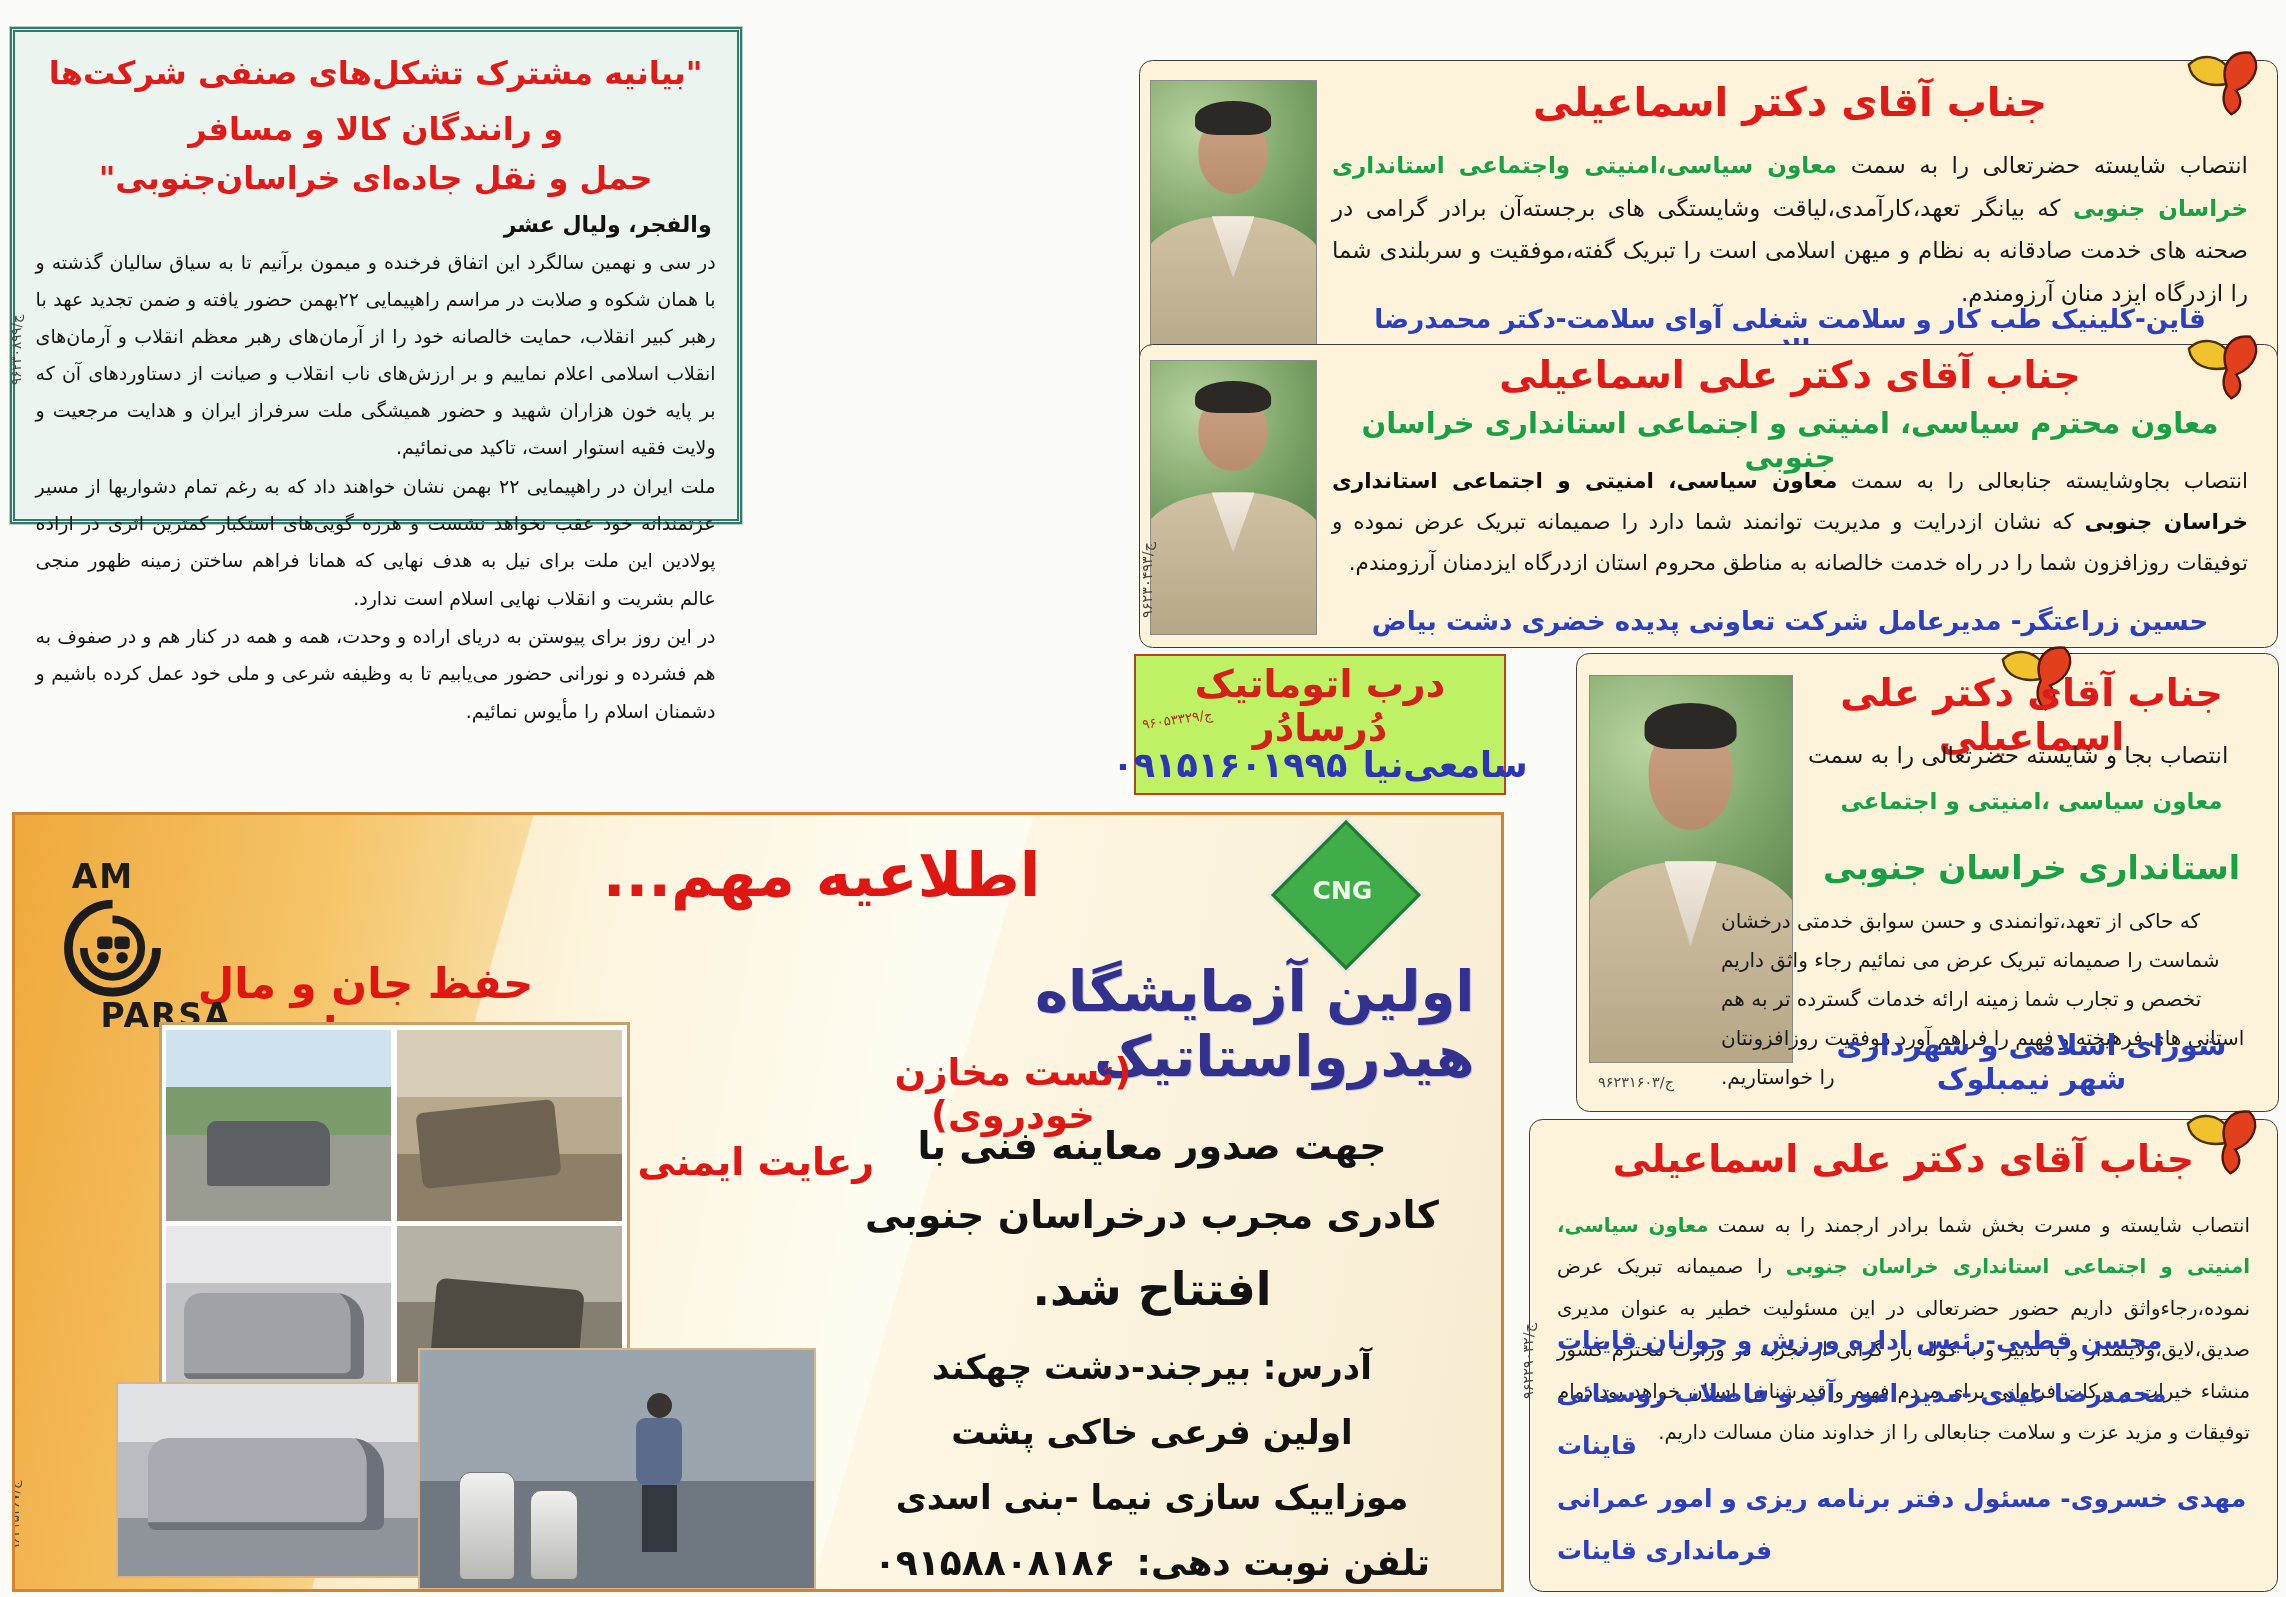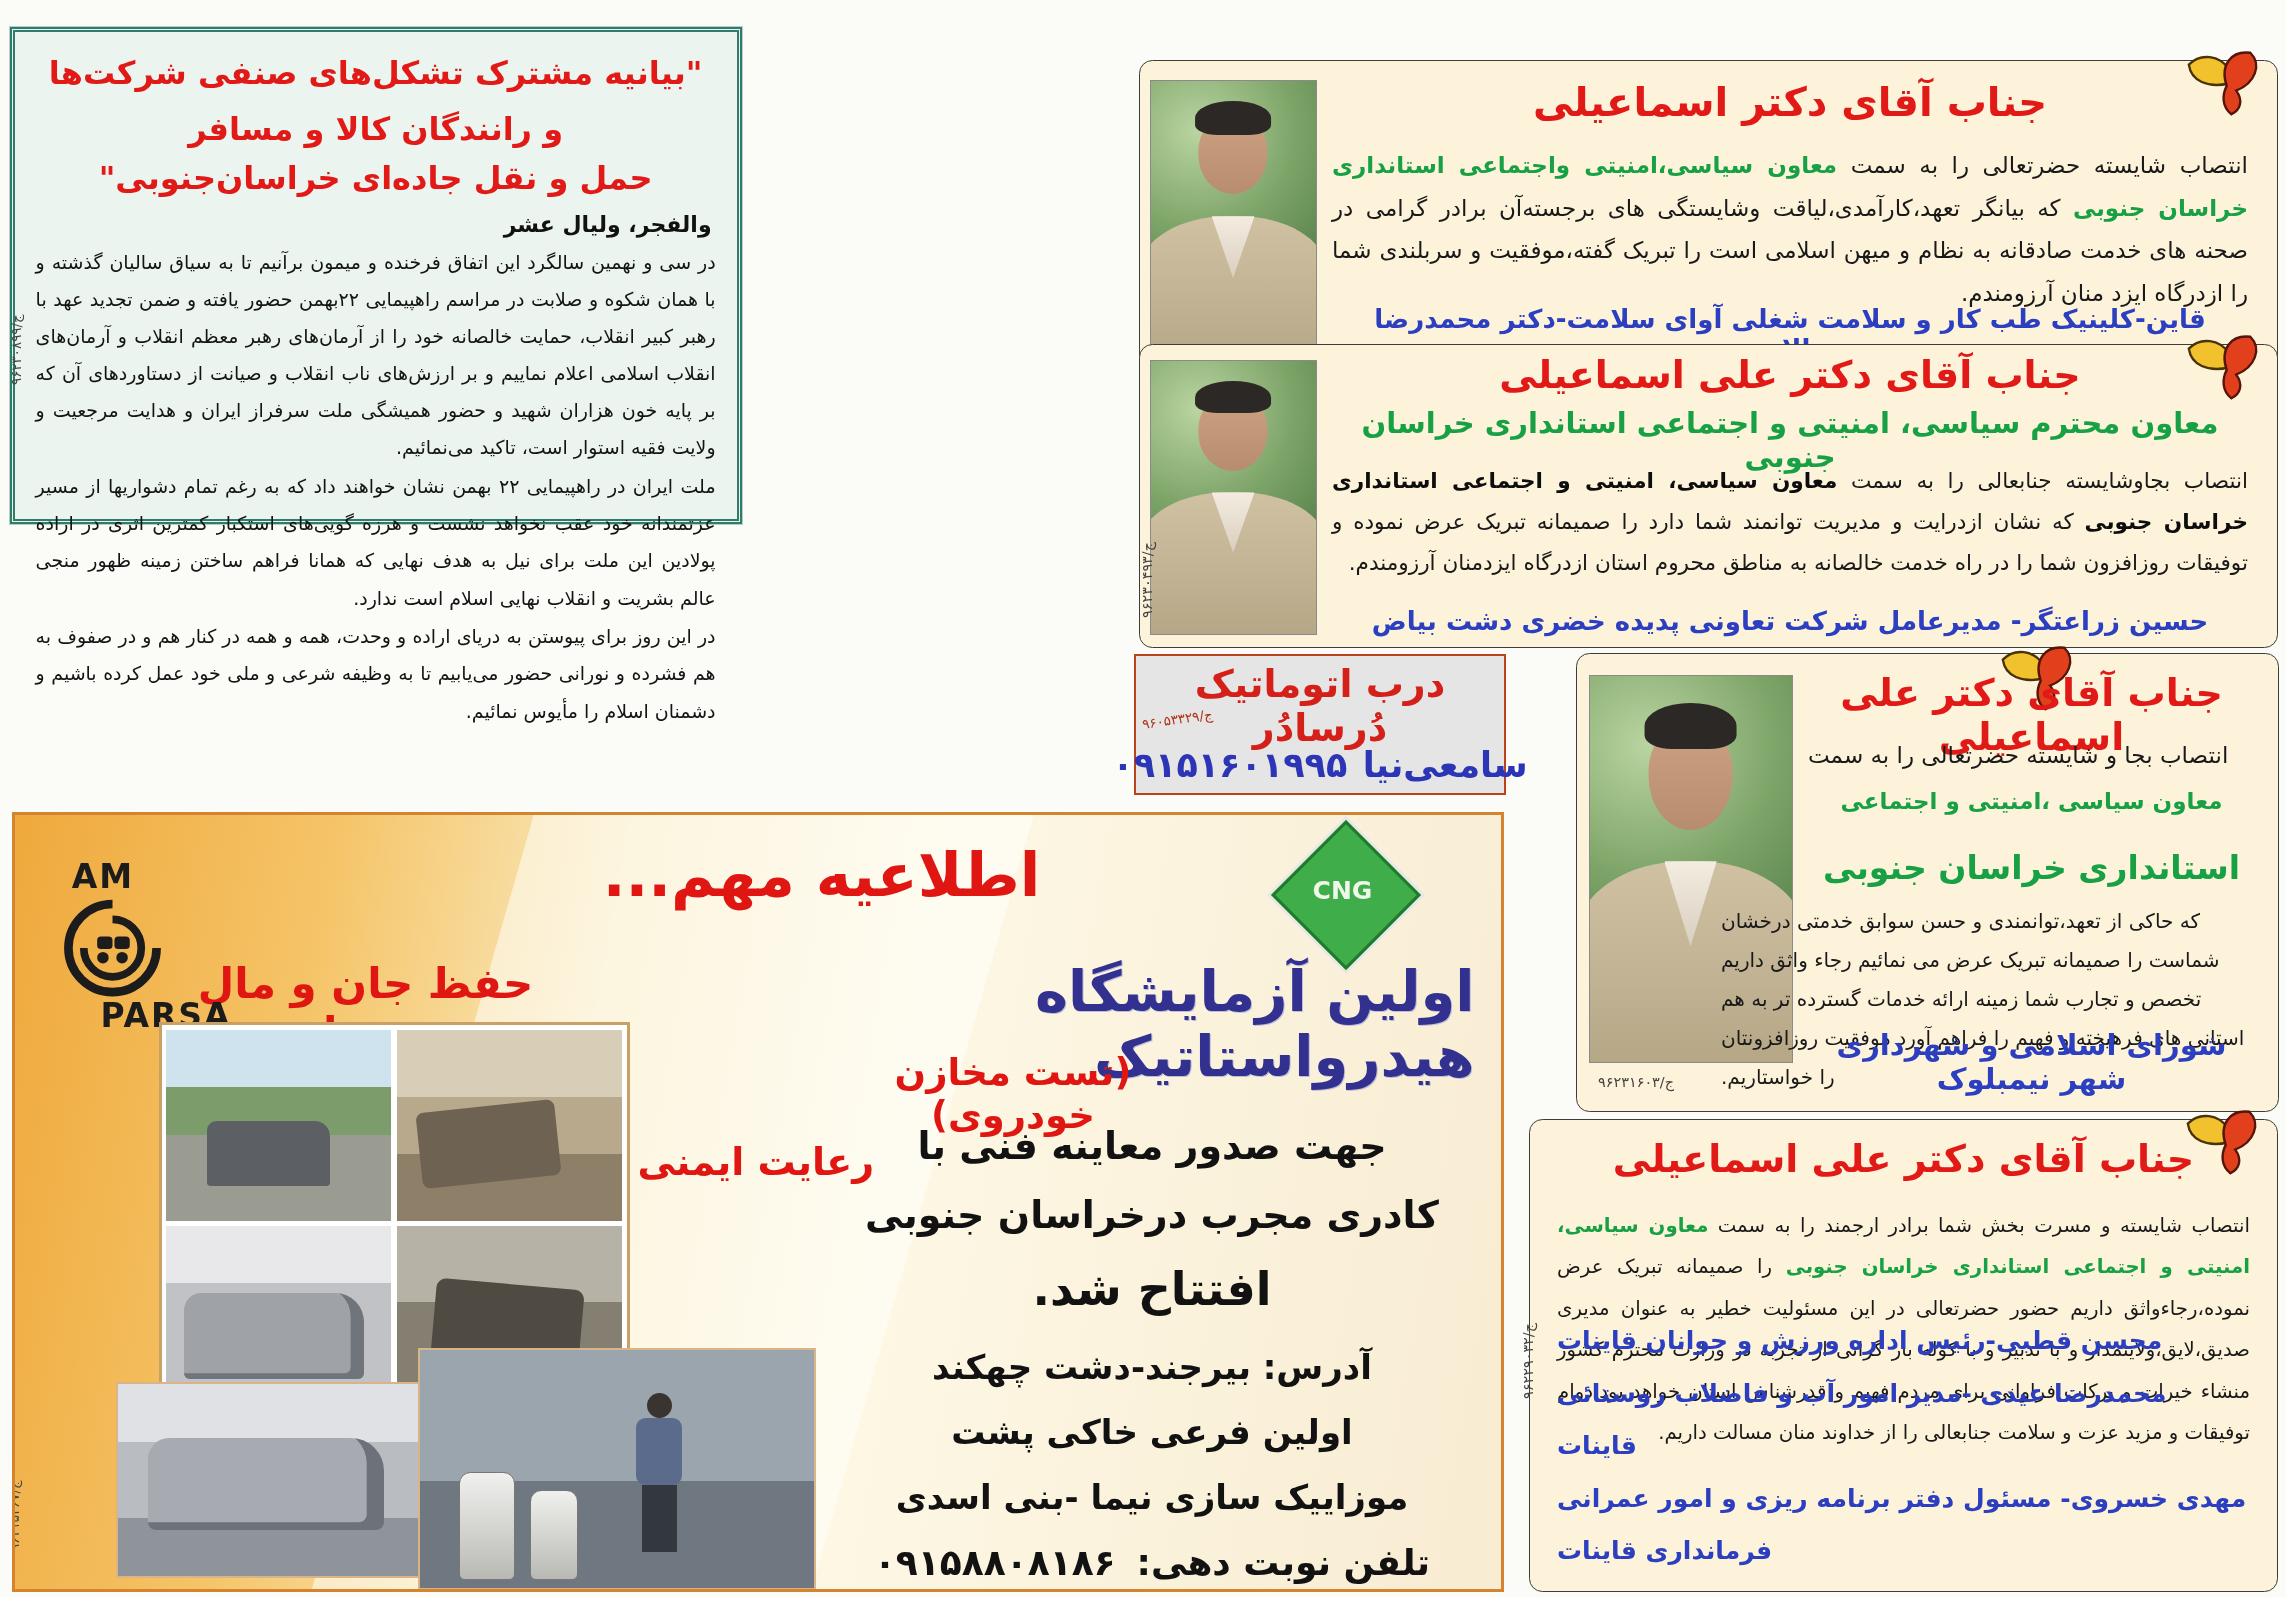--- a/index.html
+++ b/index.html
@@ -35,21 +35,21 @@
     background:linear-gradient(#f3ece0,#d9cfc0);clip-path:polygon(50% 100%,0 0,100% 0);}
   .photo .face{position:absolute;top:12%;left:50%;transform:translateX(-50%);width:42%;height:28%;
     background:linear-gradient(#cda284,#b78d6d);border-radius:46% 46% 50% 50%;}
   .photo .hair{position:absolute;top:7%;left:50%;transform:translateX(-50%);width:46%;height:12%;
     background:#2c2826;border-radius:50% 50% 30% 30%;}
 
   
   .ribbon{position:absolute;width:83px;height:71px;}
 
   
-  #door-ad{left:1134px;top:654px;width:372px;height:141px;background:#e5e5e5;border:2.9px solid #b8431c;box-sizing:border-box;}
+  #door-ad{left:1134px;top:654px;width:372px;height:141px;background:#bef264;border:2.9px solid #b8431c;box-sizing:border-box;}
   #door-title{margin-top:5.8px;text-align:center;font-size:38px;font-weight:bold;color:#d42019;}
   #door-row{position:absolute;bottom:7.7px;left:0;right:0;display:flex;justify-content:center;gap:15.4px;
     font-size:35px;font-weight:bold;color:#2b35b5;}
   #door-code{position:absolute;left:5.8px;top:56px;font-size:13.4px;color:#b03015;transform:rotate(-8deg);}
 
   
   #lab-ad{left:11.5px;top:812px;width:1492px;height:780px;box-sizing:border-box;border:3.8px solid #d4842f;
     background:linear-gradient(100deg,#efa93c 0%,#f5c468 20%,#f9e9bc 38%,#fdf7e4 58%,#f8ecd2 100%);overflow:hidden;}
   #lab-band{position:absolute;left:403px;top:-77px;width:500px;height:961px;background:rgba(255,255,252,.55);
     transform:skewX(-16deg);}

